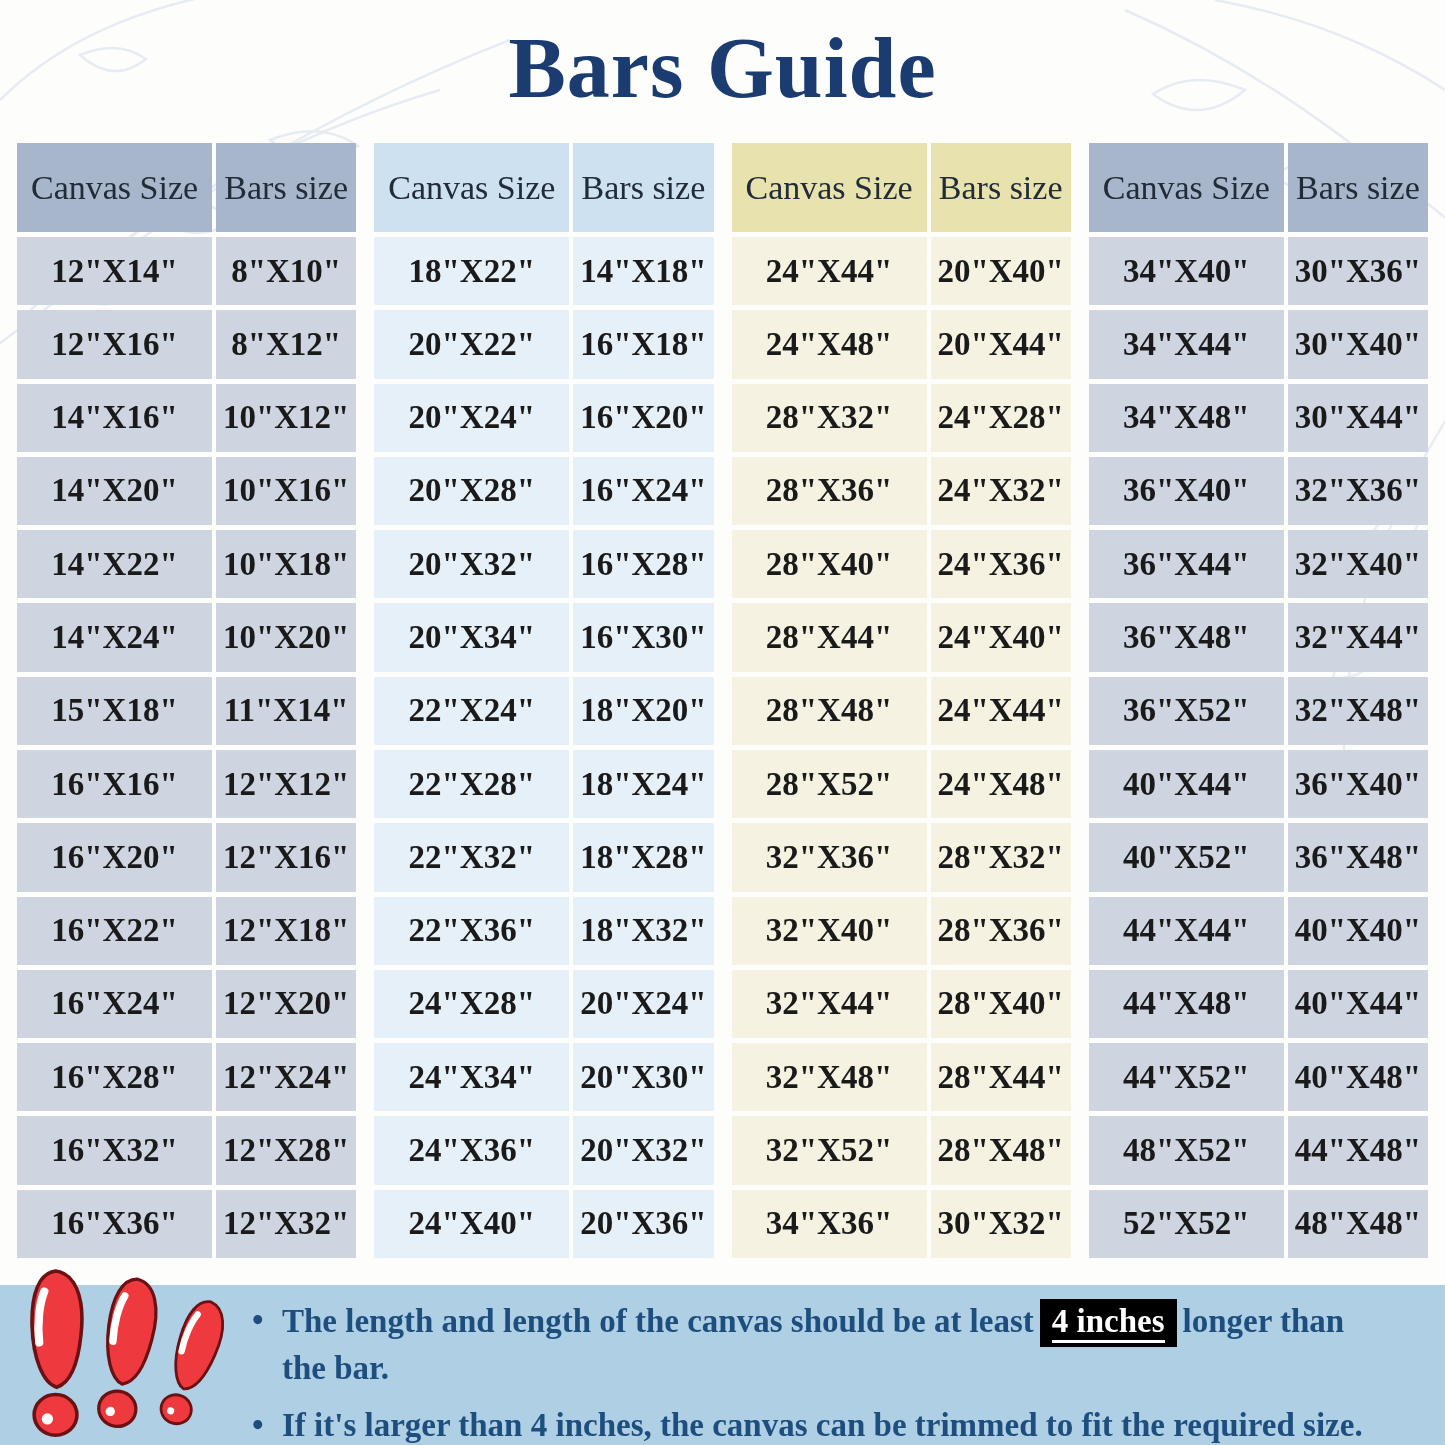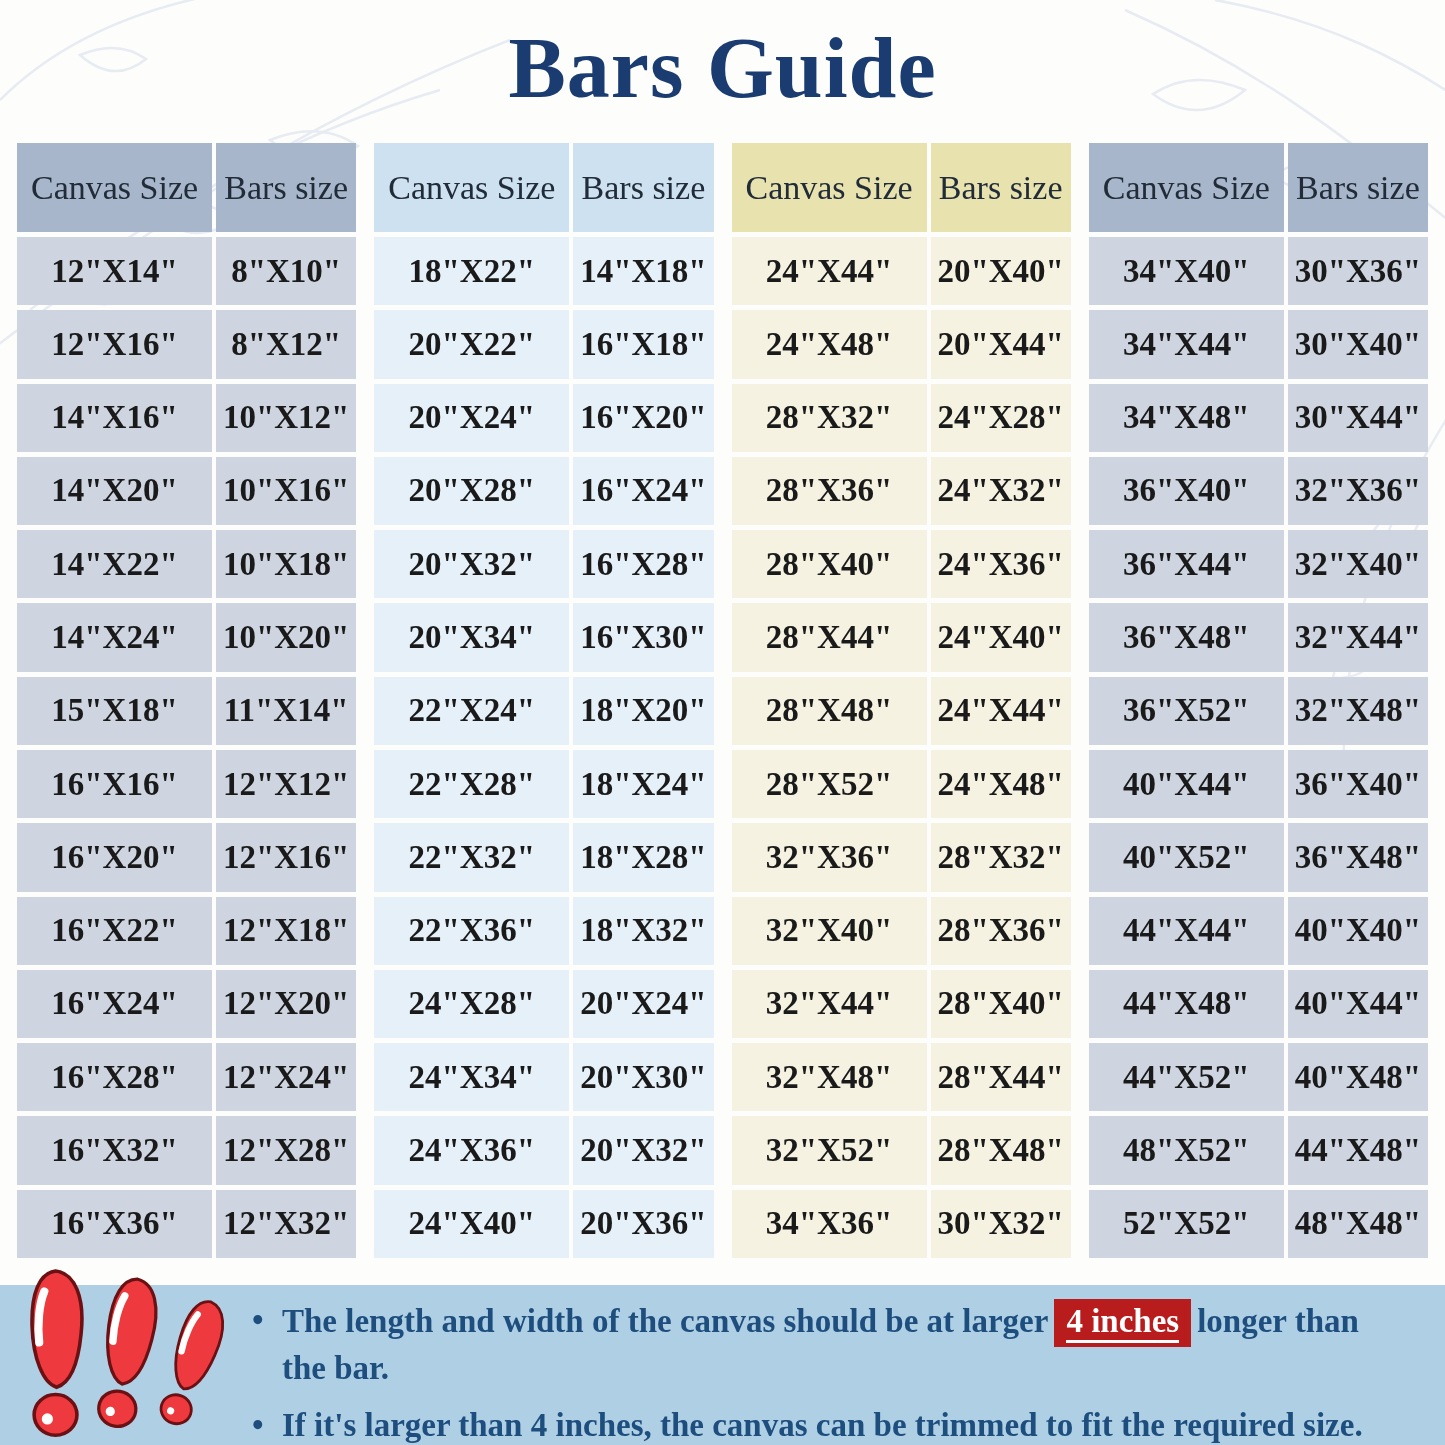--- a/index.html
+++ b/index.html
@@ -22,21 +22,21 @@
   .cell.head{font-weight:normal;font-size:34px;color:#212c38;}
 
   .band{position:absolute;left:0;bottom:0;width:1445px;height:160px;background:#aecfe4;}
   .excl{position:absolute;left:18px;top:-16px;width:228px;height:172px;overflow:visible;}
 
   .notes{position:absolute;left:252px;top:14px;width:1140px;
          color:#1d4e7e;font-size:33px;font-weight:bold;line-height:1.32;}
   .note{display:flex;margin-bottom:14px;}
   .note .bullet{width:30px;flex:0 0 30px;}
   .note p{margin:0;}
-  .hl{background:#b91c1c;color:#ffffff;padding:1px 12px 3px;margin:0 6px;
+  .hl{background:#000000;color:#ffffff;padding:1px 12px 3px;margin:0 6px;
       display:inline-block;}
   .hl-text{border-bottom:3px solid #ffffff;padding-bottom:1px;}
 </style>
 </head>
 <body>
 
 <svg class="leaf tl" viewBox="0 0 560 420">
   <g fill="none" stroke="#e7ebf2" stroke-width="2.5">
     <path d="M-20,400 C120,300 260,170 540,60"></path>
     <path d="M60,330 C160,250 300,160 470,110"></path>
@@ -216,20 +216,20 @@
         <path d="M16,22 C11,34 9,54 11,72" fill="none" stroke="#ffffff" stroke-width="8" stroke-linecap="round"></path>
         <ellipse cx="27" cy="143" rx="19" ry="18" fill="#ee3a3e"></ellipse>
         <circle cx="21" cy="147" r="4.5" fill="#ffffff" stroke="none"></circle>
       </g>
     </g>
   </svg>
 
   <div class="notes">
     <div class="note">
       <span class="bullet">•</span>
-      <p><span>The length and width of the canvas should be at larger</span><span class="hl"><span class="hl-text">4 inches</span></span><span>longer than the bar.</span></p>
+      <p><span>The length and length of the canvas should be at least</span><span class="hl"><span class="hl-text">4 inches</span></span><span>longer than the bar.</span></p>
     </div>
     <div class="note">
       <span class="bullet">•</span>
       <p>If it's larger than 4 inches, the canvas can be trimmed to fit the required size.</p>
     </div>
   </div>
 </div>
 
 </body></html>

